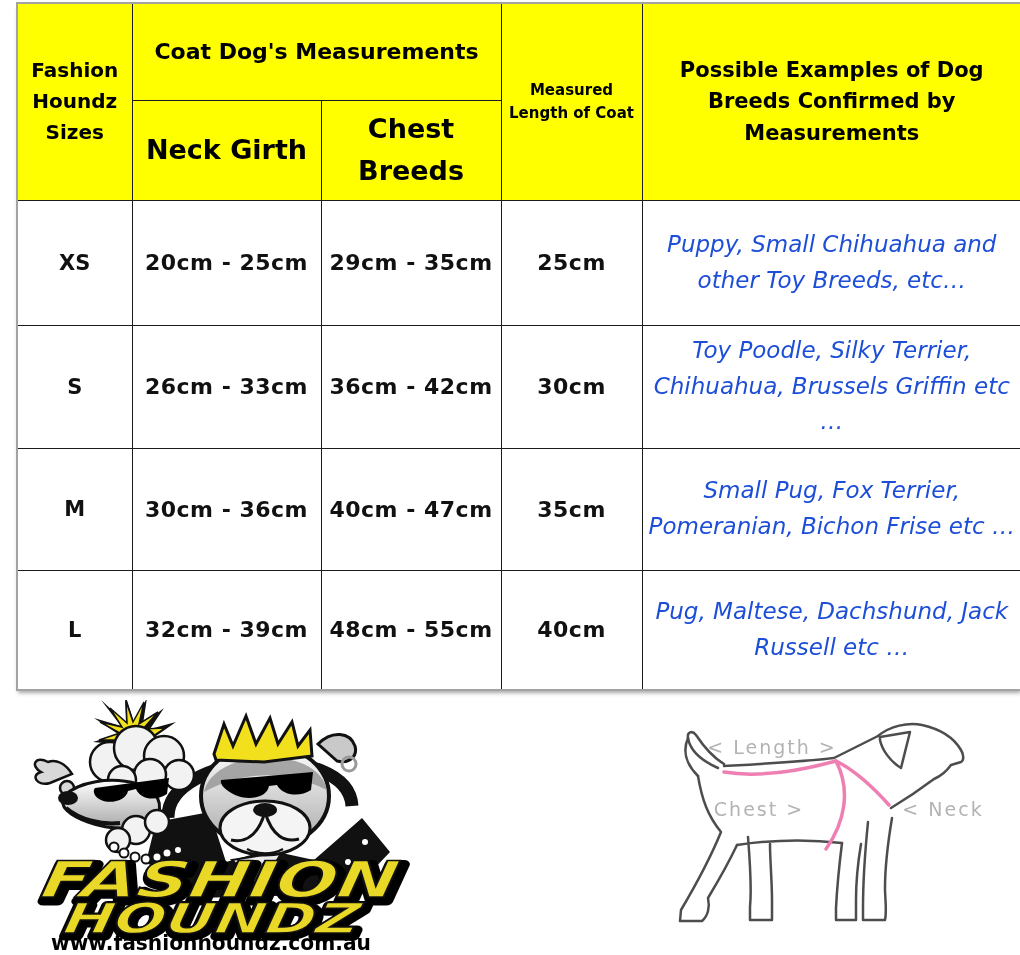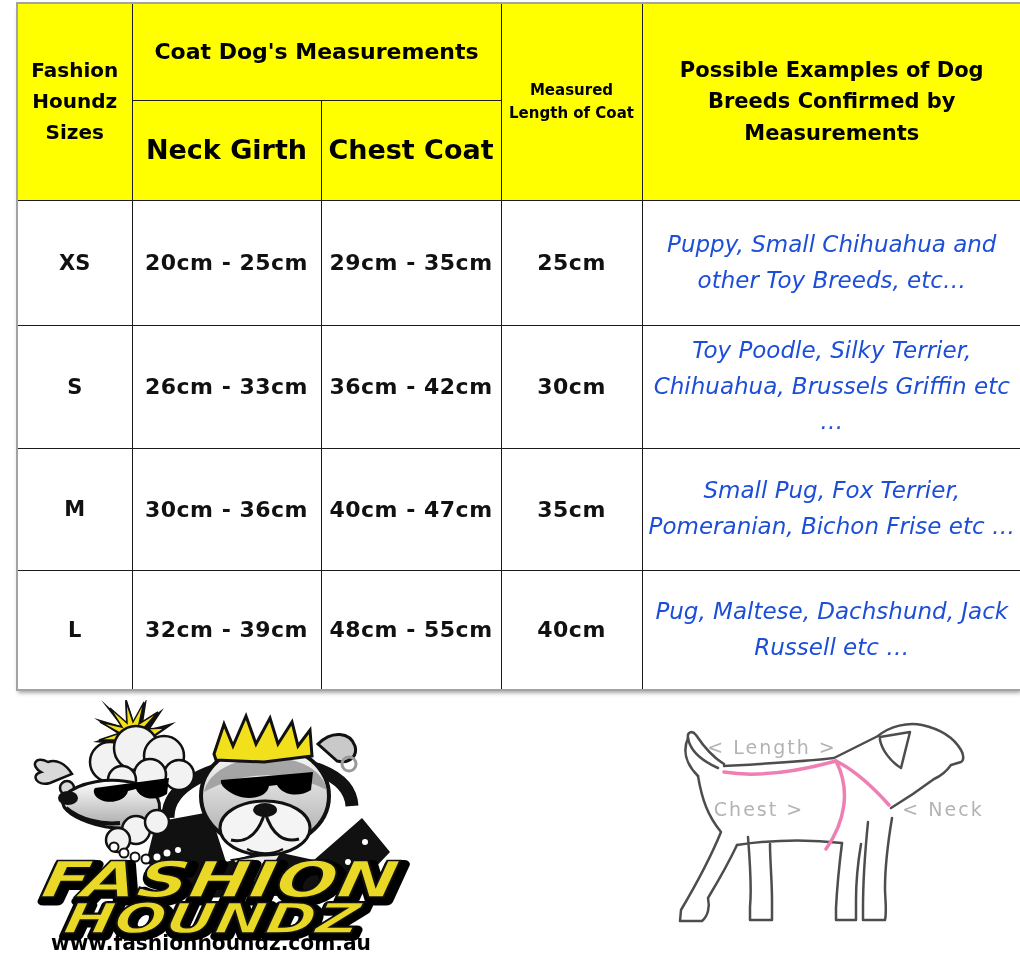--- a/index.html
+++ b/index.html
@@ -63,21 +63,21 @@
   </colgroup>
   <tbody>
     <tr class="hrow1">
       <th rowspan="2" class="hdr">Fashion Houndz Sizes</th>
       <th colspan="2" class="hdr hdr-group">Coat Dog's Measurements</th>
       <th rowspan="2" class="hdr hdr-coat">Measured Length of Coat</th>
       <th rowspan="2" class="hdr hdr-breeds">Possible Examples of Dog Breeds Confirmed by Measurements</th>
     </tr>
     <tr class="hrow2">
       <th class="hdr hdr-sub">Neck Girth</th>
-      <th class="hdr hdr-sub">Chest Coat</th>
+      <th class="hdr hdr-sub">Chest Breeds</th>
     </tr>
 
     <tr class="drow1">
       <td class="cell-size">XS</td>
       <td class="cell-meas">20cm - 25cm</td>
       <td class="cell-meas">29cm - 35cm</td>
       <td class="cell-meas">25cm</td>
       <td class="cell-breeds">Puppy, Small Chihuahua and other Toy Breeds, etc…</td>
     </tr>
     <tr class="drow2">

